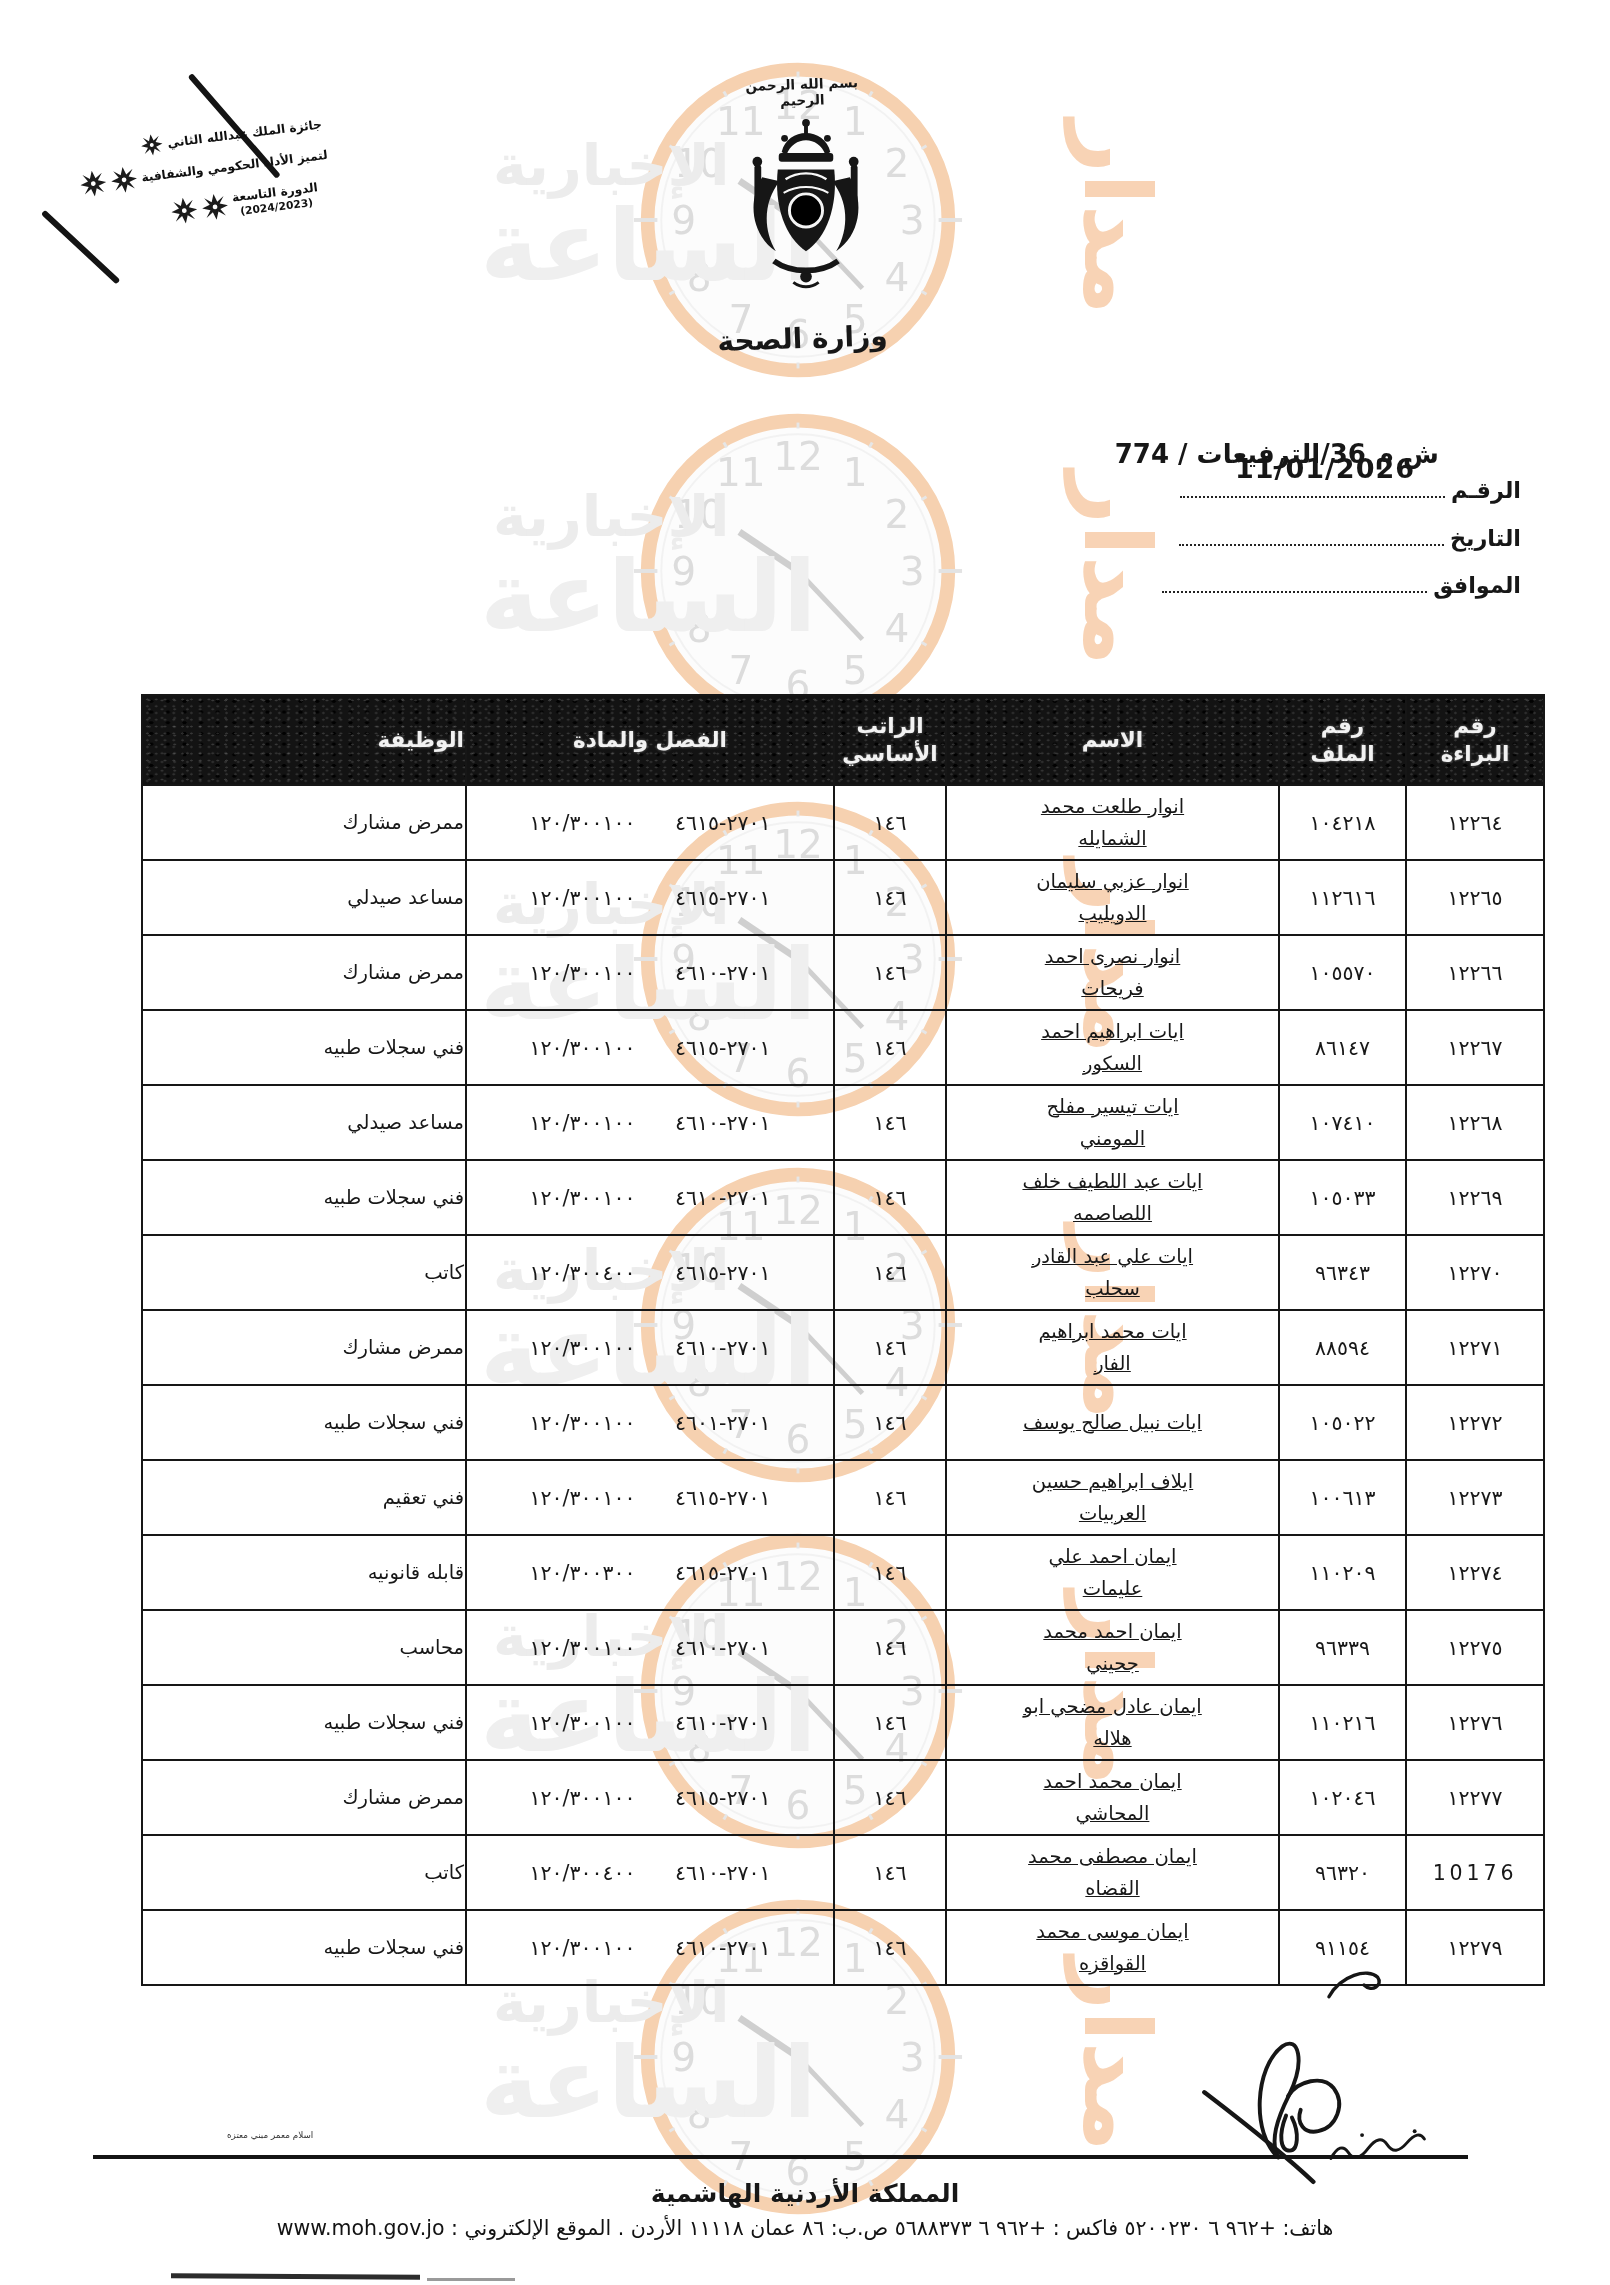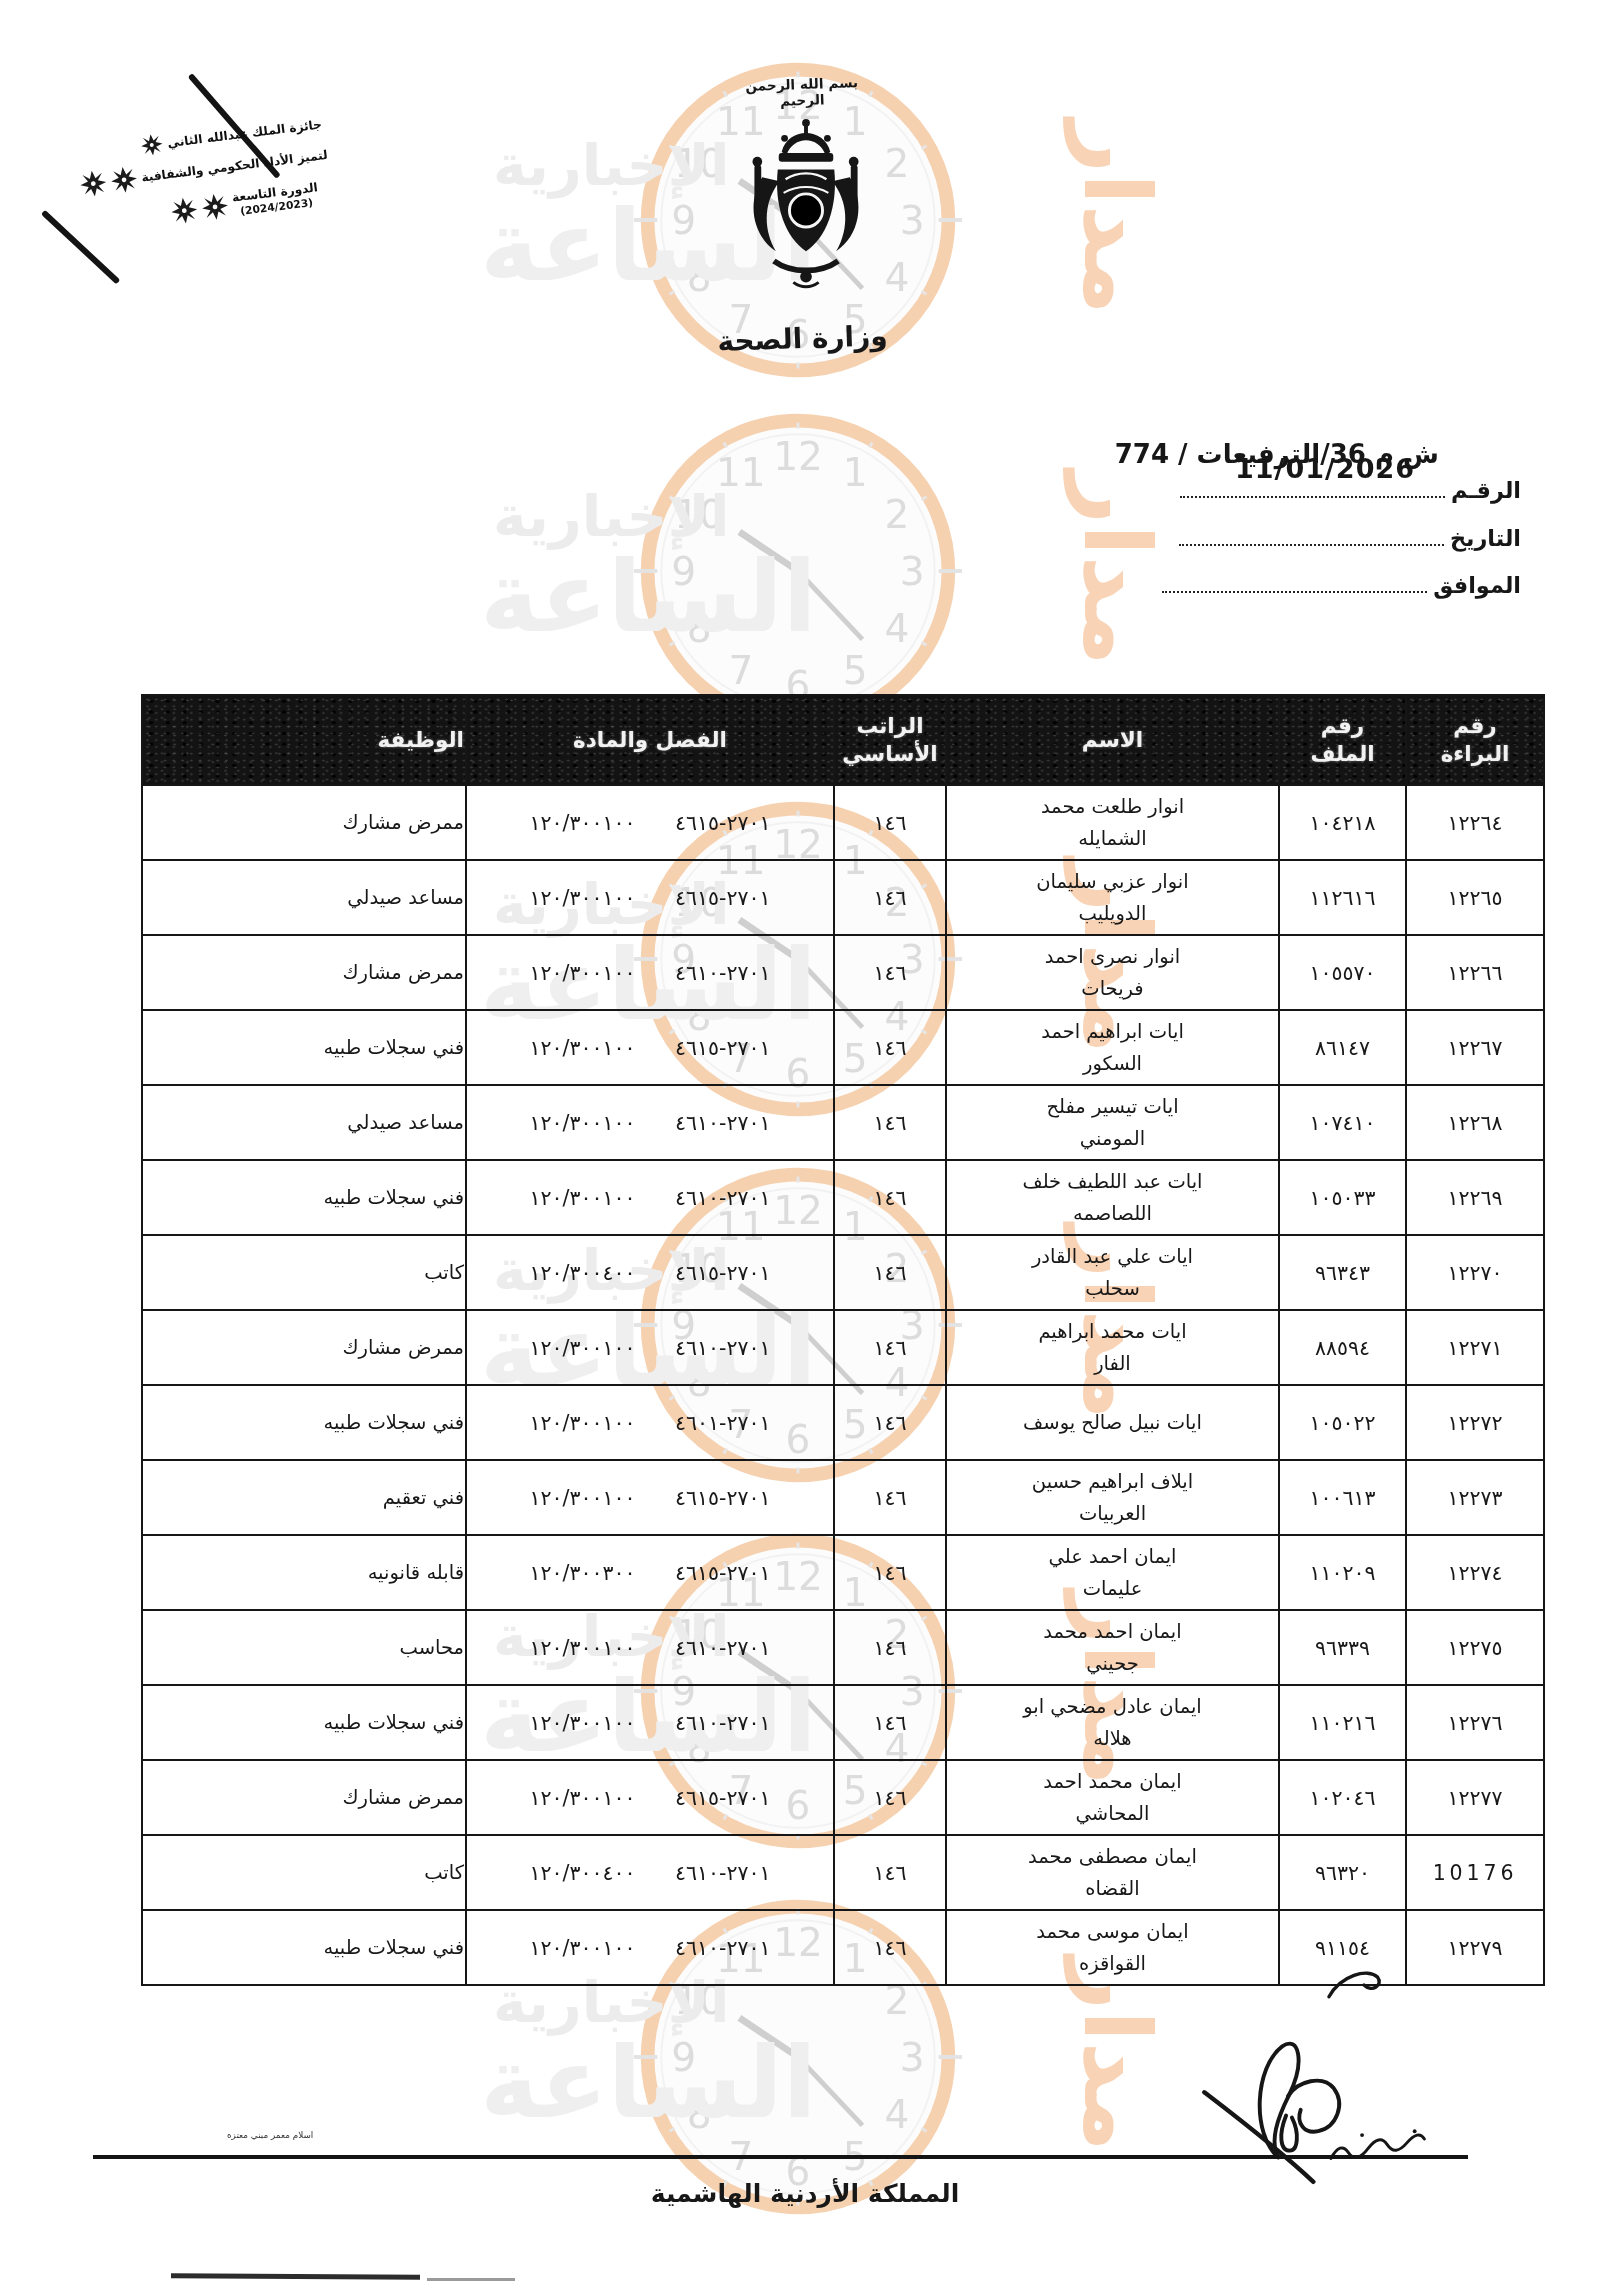--- a/index.html
+++ b/index.html
@@ -59,21 +59,21 @@
   thead th{height:86px;vertical-align:middle;text-align:center;font-size:21.5px;font-weight:bold;
            color:#f2f2f2;white-space:pre-line;line-height:1.3;text-shadow:0 0 2.9px rgba(255,255,255,.4);
            background-color:#131313;
            background-image:
              radial-gradient(rgba(255,255,255,.16) 1px, transparent 1.5px),
              radial-gradient(rgba(150,150,150,.30) 1px, transparent 1.7px),
              radial-gradient(rgba(0,0,0,.95) 2px, transparent 2.4px);
            background-size:8.8px 6.8px,12.7px 8.8px,16.6px 10.7px;}
   tbody td{height:71px;text-align:center;vertical-align:middle;font-size:19.5px;color:#181818;}
   td.num{font-size:20.5px;letter-spacing:3.9px;}
-  td.name{white-space:pre-line;line-height:32px;font-size:19.5px;}
+  td.name{white-space:pre-line;line-height:32px;font-size:19.5px;text-decoration:underline;}
   td.chapter{font-size:20.5px;letter-spacing:2px;word-spacing:33px;}
   td.salary{font-size:20.5px;letter-spacing:2px;}
 
   
   .sig{position:absolute;left:1122px;top:1950px;}
   .footer-line{position:absolute;left:93px;top:2155px;width:1375px;height:3.9px;background:#141414;}
   .typist{position:absolute;left:227px;top:2130px;font-size:8.8px;color:#333;direction:rtl;}
   .kingdom{position:absolute;left:0;right:0;top:2179px;text-align:center;font-size:25px;font-weight:bold;direction:rtl;}
   .contact{position:absolute;left:0;right:0;top:2216px;text-align:center;font-size:20.5px;direction:rtl;color:#131313;}
   .scan-bar1{position:absolute;left:171px;top:2274px;width:249px;height:4.9px;background:#2c2c2c;transform:rotate(.3deg);}
@@ -566,17 +566,18 @@
         <path d="M84 146 C118 172 160 204 196 238" stroke-width="4.5"></path>
         <path d="M214 214 Q224 196 232 208 T252 204 T272 200 T292 198 T310 194" stroke-width="3"></path>
       </g>
       <circle cx="300" cy="186" r="2" fill="#161616"></circle>
       <circle cx="246" cy="190" r="2" fill="#161616"></circle>
     </svg>
 
     <div class="typist">اسلام معمر مبني معتزه</div>
     <div class="footer-line"></div>
     <div class="kingdom">المملكة الأردنية الهاشمية</div>
+    <div class="contact">هاتف: +٩٦٢ ٦ ٥٢٠٠٢٣٠ فاكس : +٩٦٢ ٦ ٥٦٨٨٣٧٣ ص.ب: ٨٦ عمان ١١١١٨ الأردن . الموقع الإلكتروني : www.moh.gov.jo</div>
     <div class="scan-bar1"></div>
     <div class="scan-bar2"></div>
   </div>
 </div>
 
 
 </body></html>

